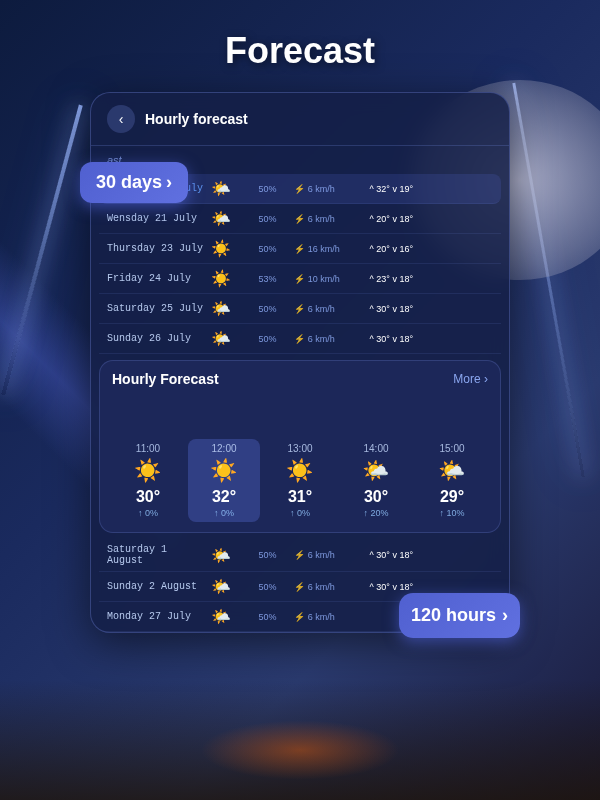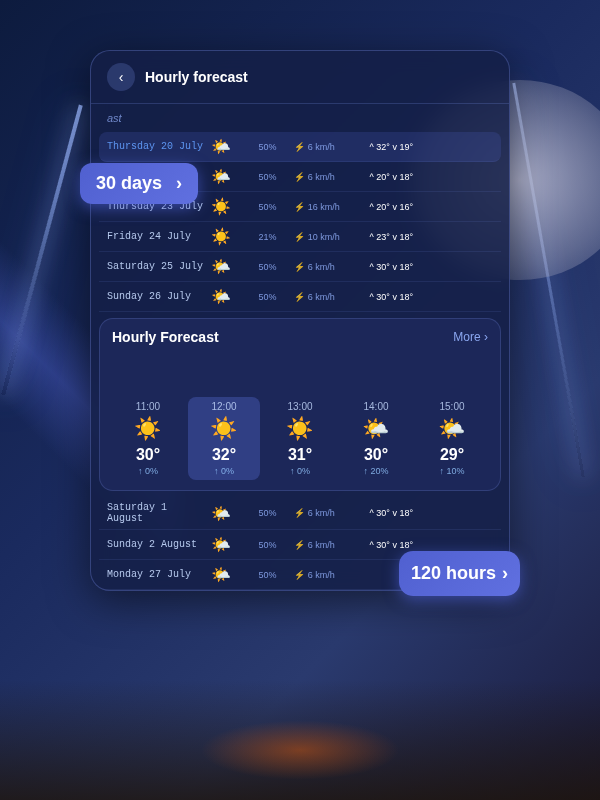--- a/index.html
+++ b/index.html
@@ -169,22 +169,21 @@
       color: white;
       padding: 10px 16px;
       border-radius: 12px;
       font-size: 18px;
       font-weight: 700;
       cursor: pointer;
       box-shadow: 0 4px 15px rgba(80,100,220,0.6);
       z-index: 20;
       display: flex;
       align-items: center;
-      gap: 14px;
-      margin-top: 43px;
+      gap: 4px;
     }
 
     .forecast-subtitle {
       padding: 8px 16px;
       color: rgba(150,180,255,0.7);
       font-size: 11px;
       font-style: italic;
     }
 
     .daily-rows {
@@ -330,20 +329,21 @@
 <div class="bg-container">
   <div class="lightning-left"></div>
   <div class="lightning-right"></div>
   <div class="cloud-top-right"></div>
   <div class="city-bottom"></div>
   <div class="city-lights"></div>
 </div>
 
 <div class="main-content">
   <div class="title-section">
+    <div class="title-line2">Forecast</div>
   </div>
 
   <div class="card-wrapper">
 
     <div class="thirty-days-btn">
       <span>30 days</span>
       <span>›</span>
     </div>
 
     <div class="main-card">
@@ -374,21 +374,21 @@
         <div class="daily-row">
           <span class="day-name">Thursday 23 July</span>
           <span class="weather-icon-small">☀️</span>
           <span class="rain-percent">50%</span>
           <span class="wind-info">⚡ 16 km/h</span>
           <span class="temp-range">^ 20° v 16°</span>
         </div>
         <div class="daily-row">
           <span class="day-name">Friday 24 July</span>
           <span class="weather-icon-small">☀️</span>
-          <span class="rain-percent">21%</span>
+          <span class="rain-percent">53%</span>
           <span class="wind-info">⚡ 10 km/h</span>
           <span class="temp-range">^ 23° v 18°</span>
         </div>
         <div class="daily-row">
           <span class="day-name">Saturday 25 July</span>
           <span class="weather-icon-small">🌤️</span>
           <span class="rain-percent">50%</span>
           <span class="wind-info">⚡ 6 km/h</span>
           <span class="temp-range">^ 30° v 18°</span>
         </div>

